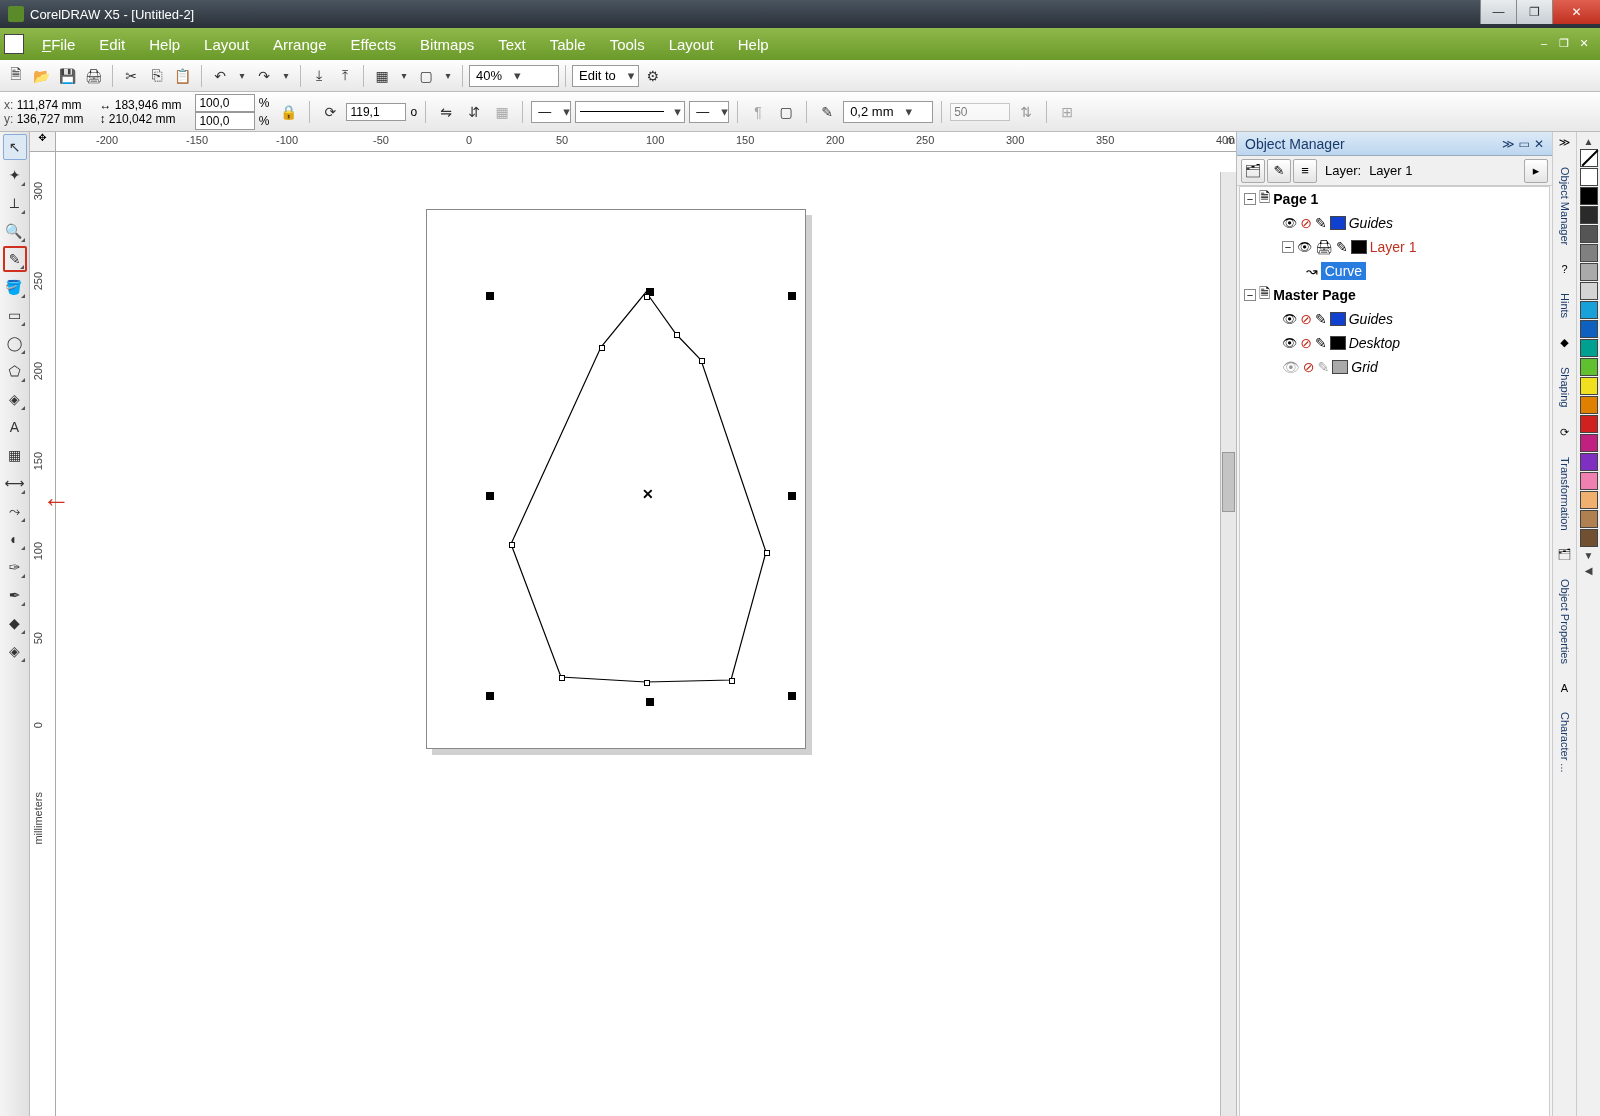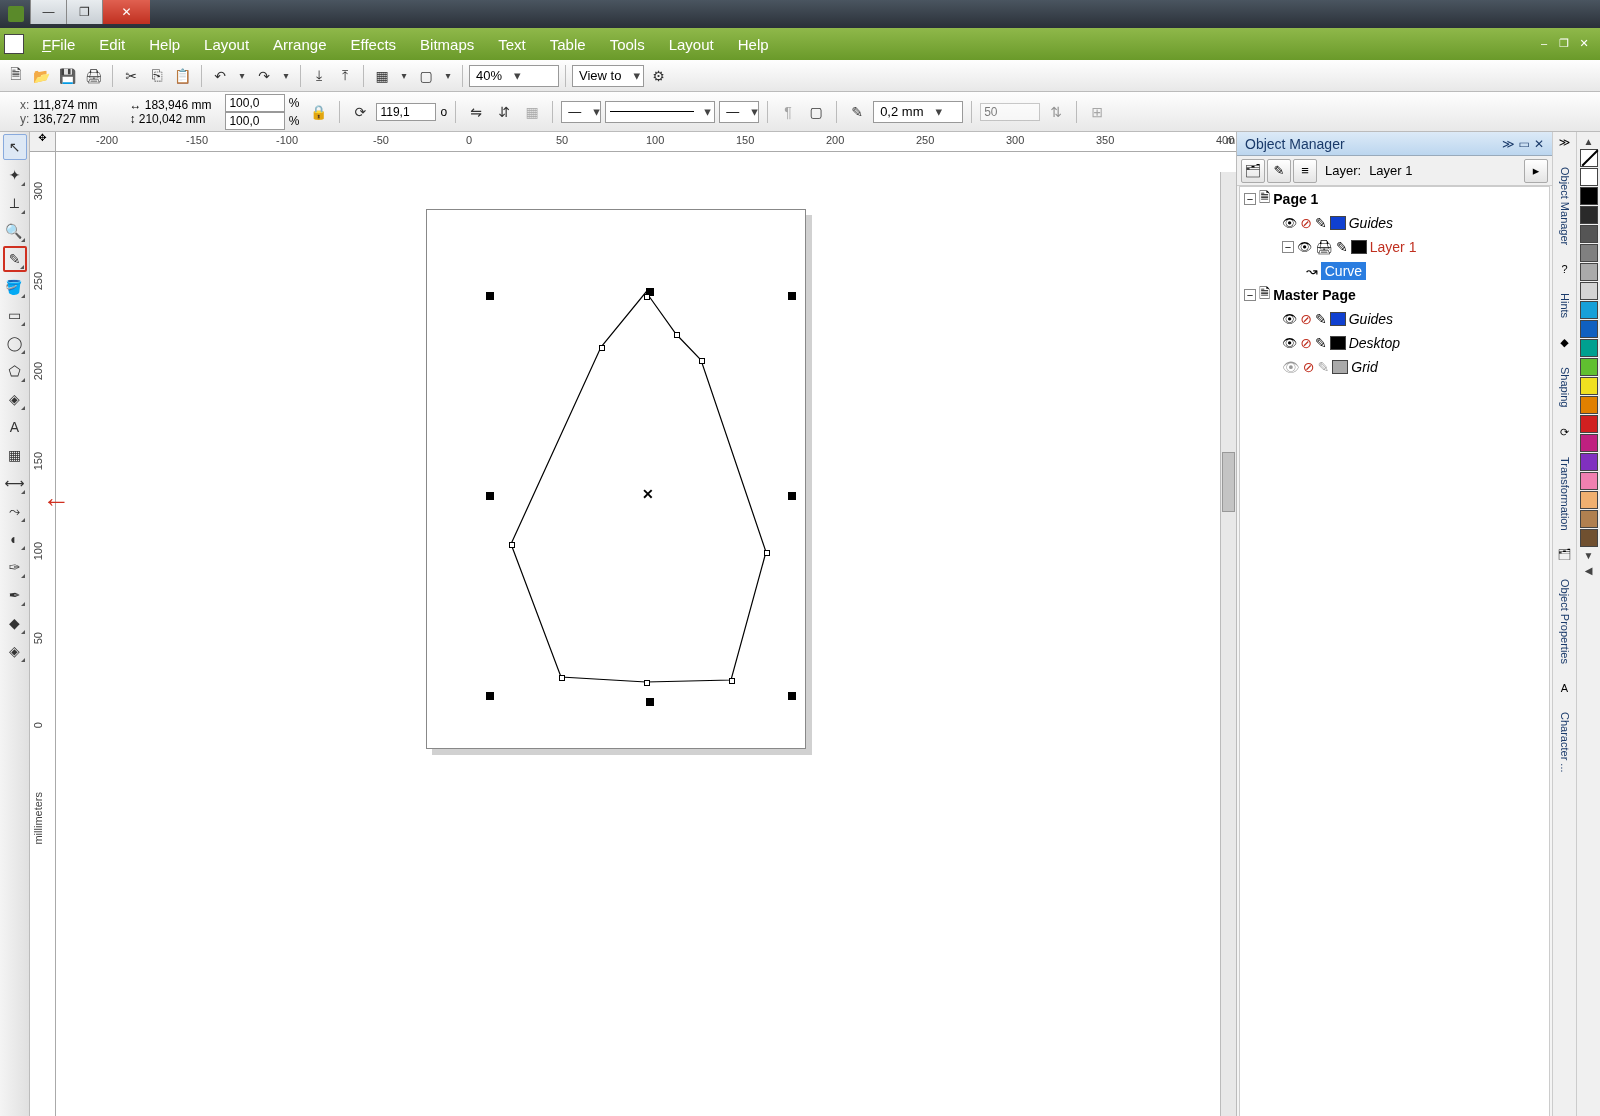--- a/index.html
+++ b/index.html
@@ -24,21 +24,21 @@
 
 .toolbar { height: 32px; background: linear-gradient(#fefefe,#e8e8e8); border-bottom: 1px solid #bbb; display: flex; align-items: center; padding-left: 4px; gap: 2px; }
 .tb-btn { width: 24px; height: 24px; display: flex; align-items: center; justify-content: center; border: 1px solid transparent; border-radius: 2px; font-size: 14px; color: #333; }
 .tb-sep { width: 1px; height: 22px; background: #bbb; margin: 0 4px; }
 .tb-dropdown { display: flex; align-items: center; border: 1px solid #999; height: 22px; background: #fff; }
 .tb-dropdown span { padding: 0 6px; font-size: 13px; }
 .tb-caret { width: 16px; text-align: center; font-size: 10px; color: #444; }
 
 
 .propbar { height: 40px; background: linear-gradient(#fefefe,#e8e8e8); border-bottom: 1px solid #bbb; display: flex; align-items: center; padding-left: 4px; gap: 4px; font-size: 12px; }
-.prop-pos { display: inline-block; margin-left: 16px; }
+.prop-pos { display: inline-block; }
 .prop-label { color: #555; }
 .prop-field { border: 1px solid #999; background: #fff; min-width: 60px; height: 18px; display: inline-flex; align-items: center; padding: 0 3px; font-size: 12px; }
 
 
 .main { display: flex; height: 1044px; position: relative; }
 
 
 .toolbox { width: 30px; background: linear-gradient(90deg,#f4f4f4,#e0e0e0); border-right: 1px solid #bbb; display: flex; flex-direction: column; align-items: center; padding-top: 2px; gap: 2px; }
 .tool { width: 24px; height: 26px; display: flex; align-items: center; justify-content: center; font-size: 14px; color: #333; border: 1px solid transparent; position: relative; border-radius: 2px; }
 .tool.active { background: #dde8f5; border-color: #88aadd; }
@@ -93,20 +93,21 @@
 .vscroll { position: absolute; right: 0; top: 20px; bottom: 26px; width: 16px; background: #e8e8e8; border-left: 1px solid #bbb; }
 .vscroll .vthumb { position: absolute; top: 280px; height: 60px; left: 1px; right: 1px; background: #c4c4c4; border: 1px solid #999; }
 
 svg.shape { position: absolute; overflow: visible; }
 </style>
 </head>
 <body>
 
 <div class="titlebar">
   <div class="app-icon"></div>
+  <div class="title-text">CorelDRAW X5 - [Untitled-2]</div>
   <div class="win-btns">
     <div class="win-btn">—</div>
     <div class="win-btn">❐</div>
     <div class="win-btn close">✕</div>
   </div>
 </div>
 
 <div class="menubar">
   <div class="menu-icon"></div>
   <div class="menu-item"><span class="u" title="File">F</span>File</div>
@@ -150,32 +151,32 @@
   <div class="tb-caret">▾</div>
   <div class="tb-btn">▢</div>
   <div class="tb-caret">▾</div>
   <div class="tb-sep"></div>
   <div class="tb-dropdown" style="width:90px;">
     <span>40%</span>
       <span class="tb-caret">▾</span>
   </div>
   <div class="tb-sep"></div>
   <div class="tb-dropdown">
-    <span>View to</span>
+    <span>Edit to</span>
       <span class="tb-caret">▾</span>
   </div>
   <div class="tb-btn">⚙</div>
 </div>
 
 <div class="propbar">
   <div class="prop-pos">
     <div><span class="prop-label">x: </span><span>111,874 mm</span></div>
     <div><span class="prop-label">y: </span><span>136,727 mm</span></div>
   </div>
-  <div style="margin-left:26px;">
+  <div style="margin-left:12px;">
     <div><span>↔ </span><span>183,946 mm</span></div>
     <div><span>↕ </span><span>210,042 mm</span></div>
   </div>
   <div style="margin-left:10px;">
     <div><span class="prop-field">100,0</span> <span>%</span></div>
     <div><span class="prop-field">100,0</span> <span>%</span></div>
   </div>
   <div class="tb-btn" style="margin-left:4px;">🔒</div>
   <div class="tb-sep"></div>
   <div class="tb-btn">⟳</div>

